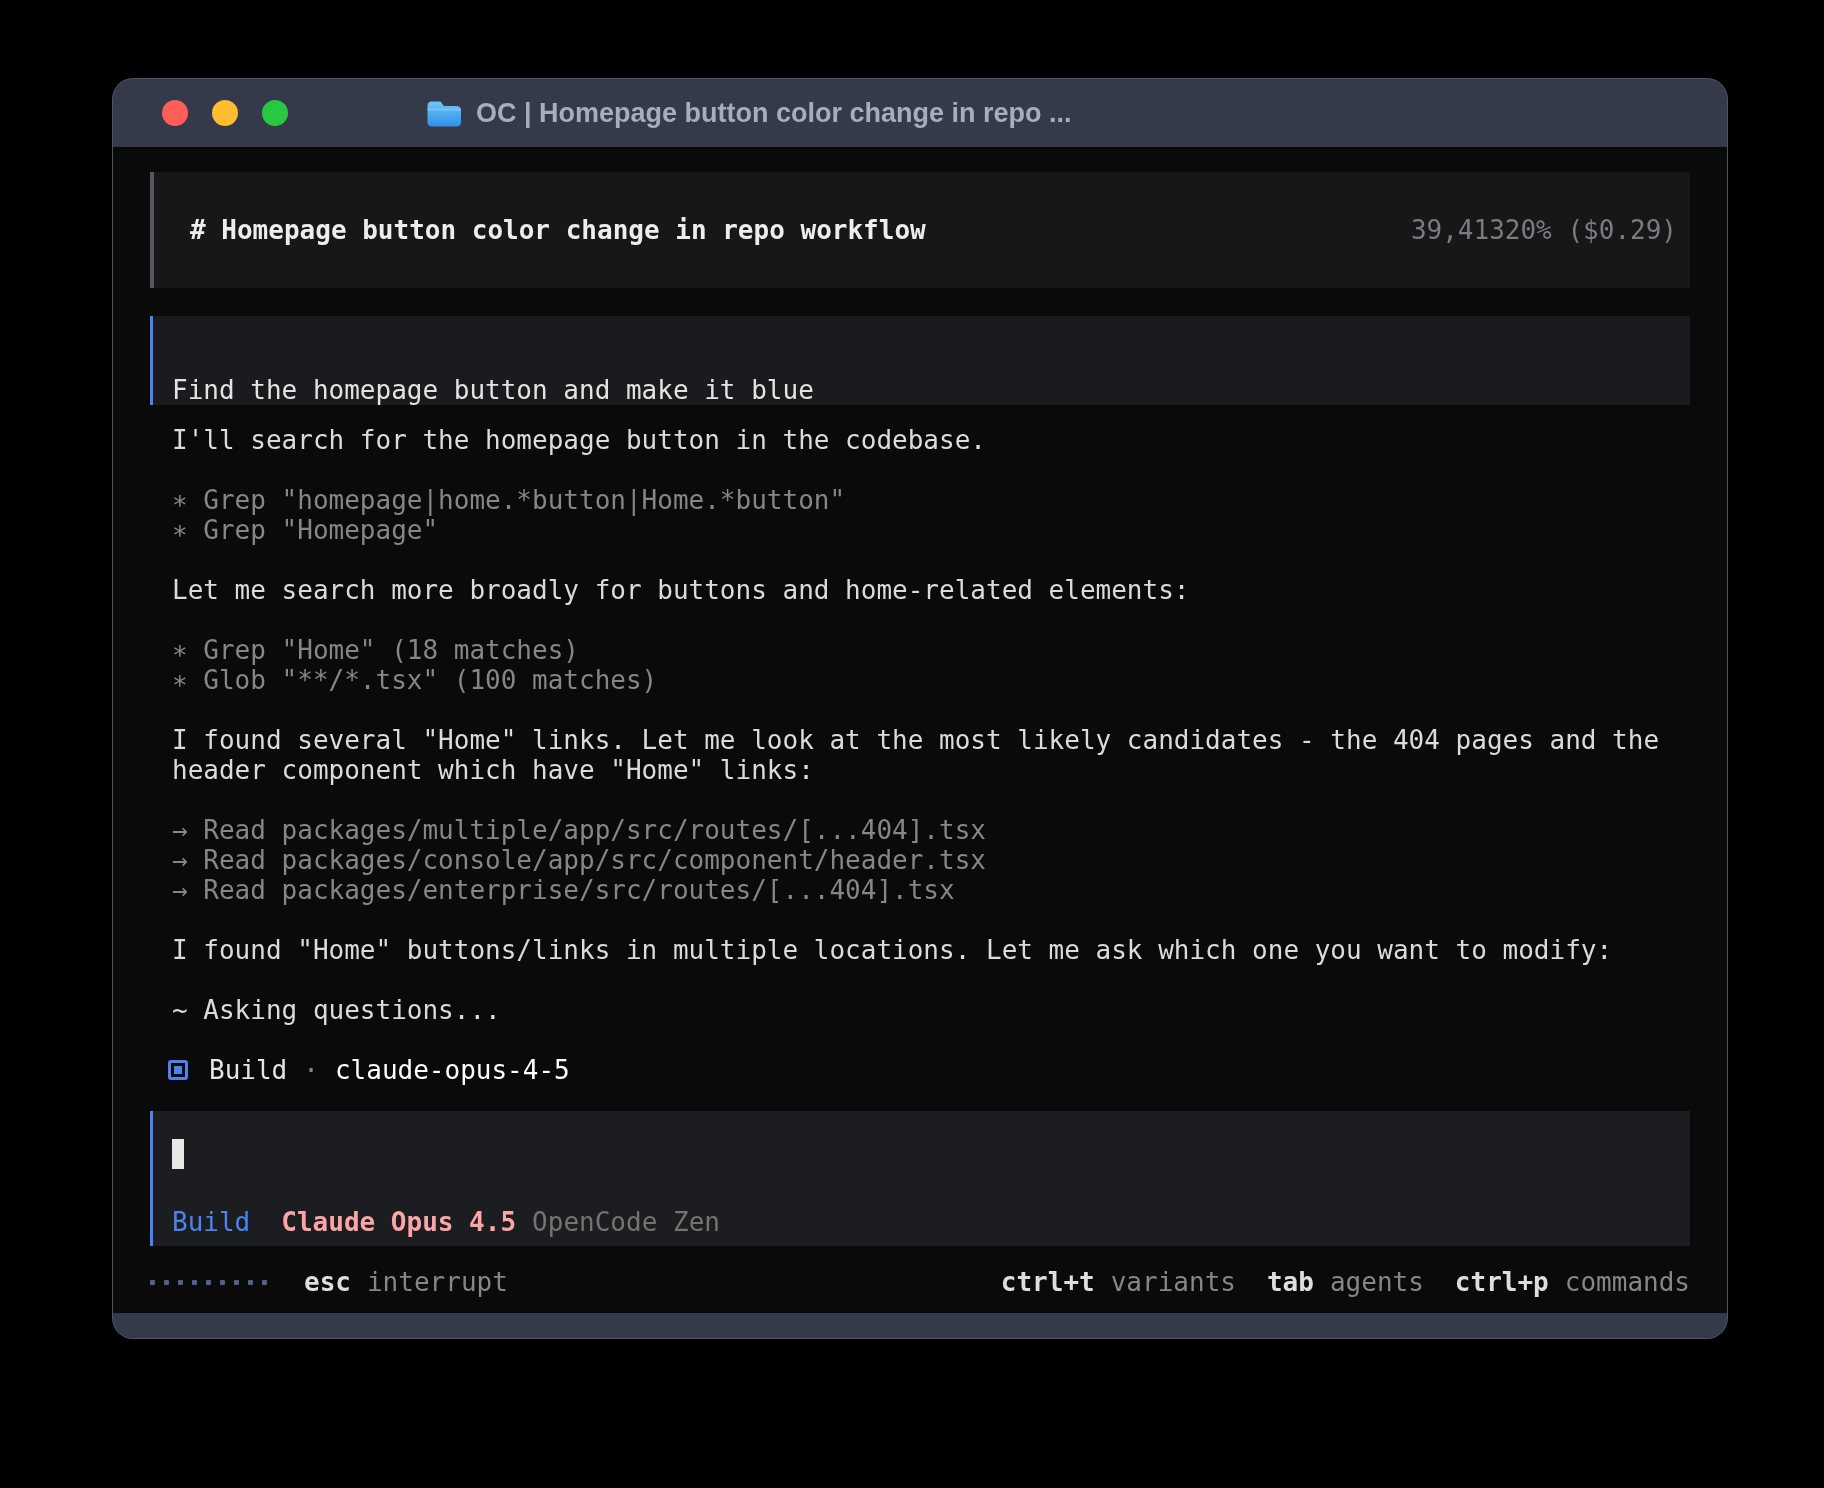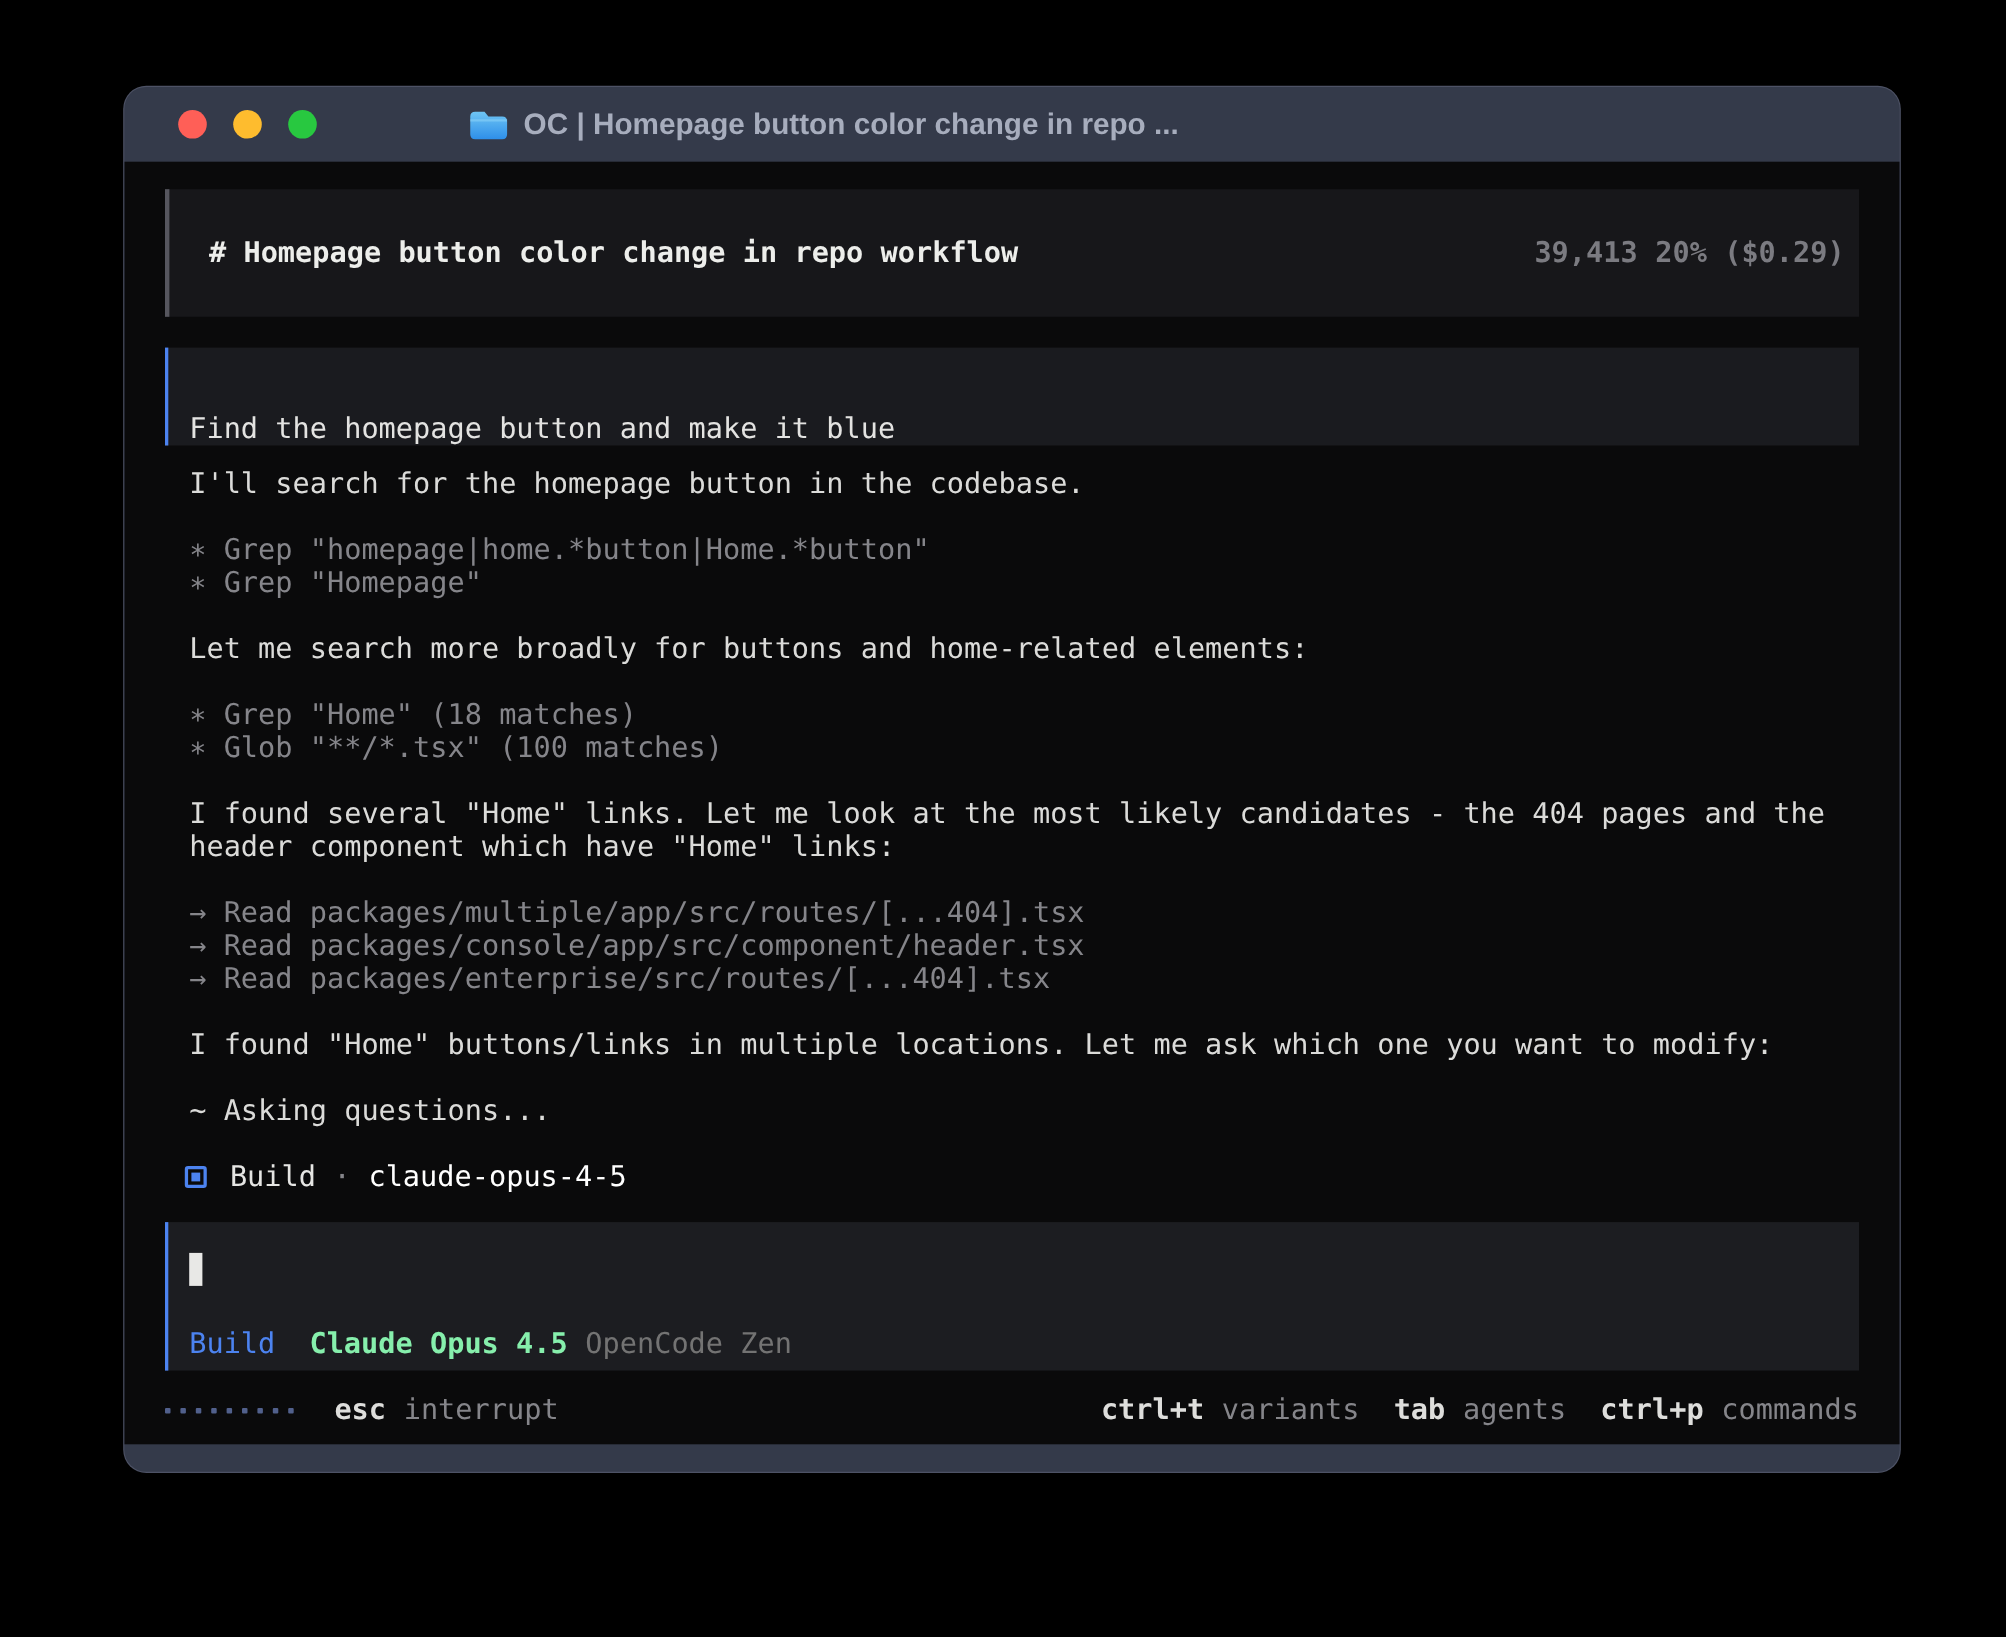--- a/index.html
+++ b/index.html
@@ -28,21 +28,21 @@
     position:absolute; left:0; right:0; top:68px; bottom:25px;
     background:#0a0a0b; padding:25px 37px 0 37px;
     font-size:26px; color:#dbdbd9;
   }
 
   .header-panel {
     height:116px; background:#17171a; border-left:4px solid #56565e;
     display:flex; align-items:center; padding:0 13px 0 36px;
   }
   .header-title { font-weight:bold; color:#edeeeb; white-space:pre; }
-  .header-stats { margin-left:auto; display:flex; gap:16px; color:#7b7b81; white-space:pre;font-weight:bold; }
+  .header-stats { margin-left:auto; display:flex; color:#7b7b81; white-space:pre; }
 
   .user-panel {
     margin-top:28px; height:89px; background:#1a1b1f; border-left:3px solid #4c83f0;
     display:flex; align-items:flex-end; padding:0 13px 0 19px;
     color:#e3e3e1; white-space:pre;
   }
 
   .conversation { margin:20px 0 0 22px; }
   .block { margin-bottom:30px; }
   .line { height:30px; line-height:30px; white-space:pre; }
@@ -59,21 +59,21 @@
   .badge-sep { margin-left:16px; color:#85858a; }
   .badge-model { margin-left:16px; color:#ffffff; }
 
   .input-panel {
     margin-top:26px; height:135px; background:#1c1d21; border-left:3px solid #4c83f0;
     padding:28px 13px 0 19px;
   }
   .cursor-block { width:12px; height:30px; background:#e8e8e6; }
   .model-bar { margin-top:38px; height:30px; display:flex; white-space:pre; }
   .model-agent { color:#4c83f0; }
-  .model-name { color:#86efac; font-weight:bold; margin-left:31px;text-align:right; }
+  .model-name { color:#fca5a5; font-weight:bold; margin-left:31px;text-align:right; }
   .model-provider { color:#737373; margin-left:16px; }
 
   .footer {
     margin-top:21px; height:30px; display:flex; align-items:center; white-space:pre;
   }
   .spinner { display:flex; gap:9px; align-items:center; margin-right:37px; }
   .spinner i { display:block; width:5px; height:5px; border-radius:1px; background:#51608c; }
   .hint { display:flex; }
   .hint .key { color:#dededc; font-weight:bold; }
   .hint .label { color:#85858a; margin-left:16px; }

